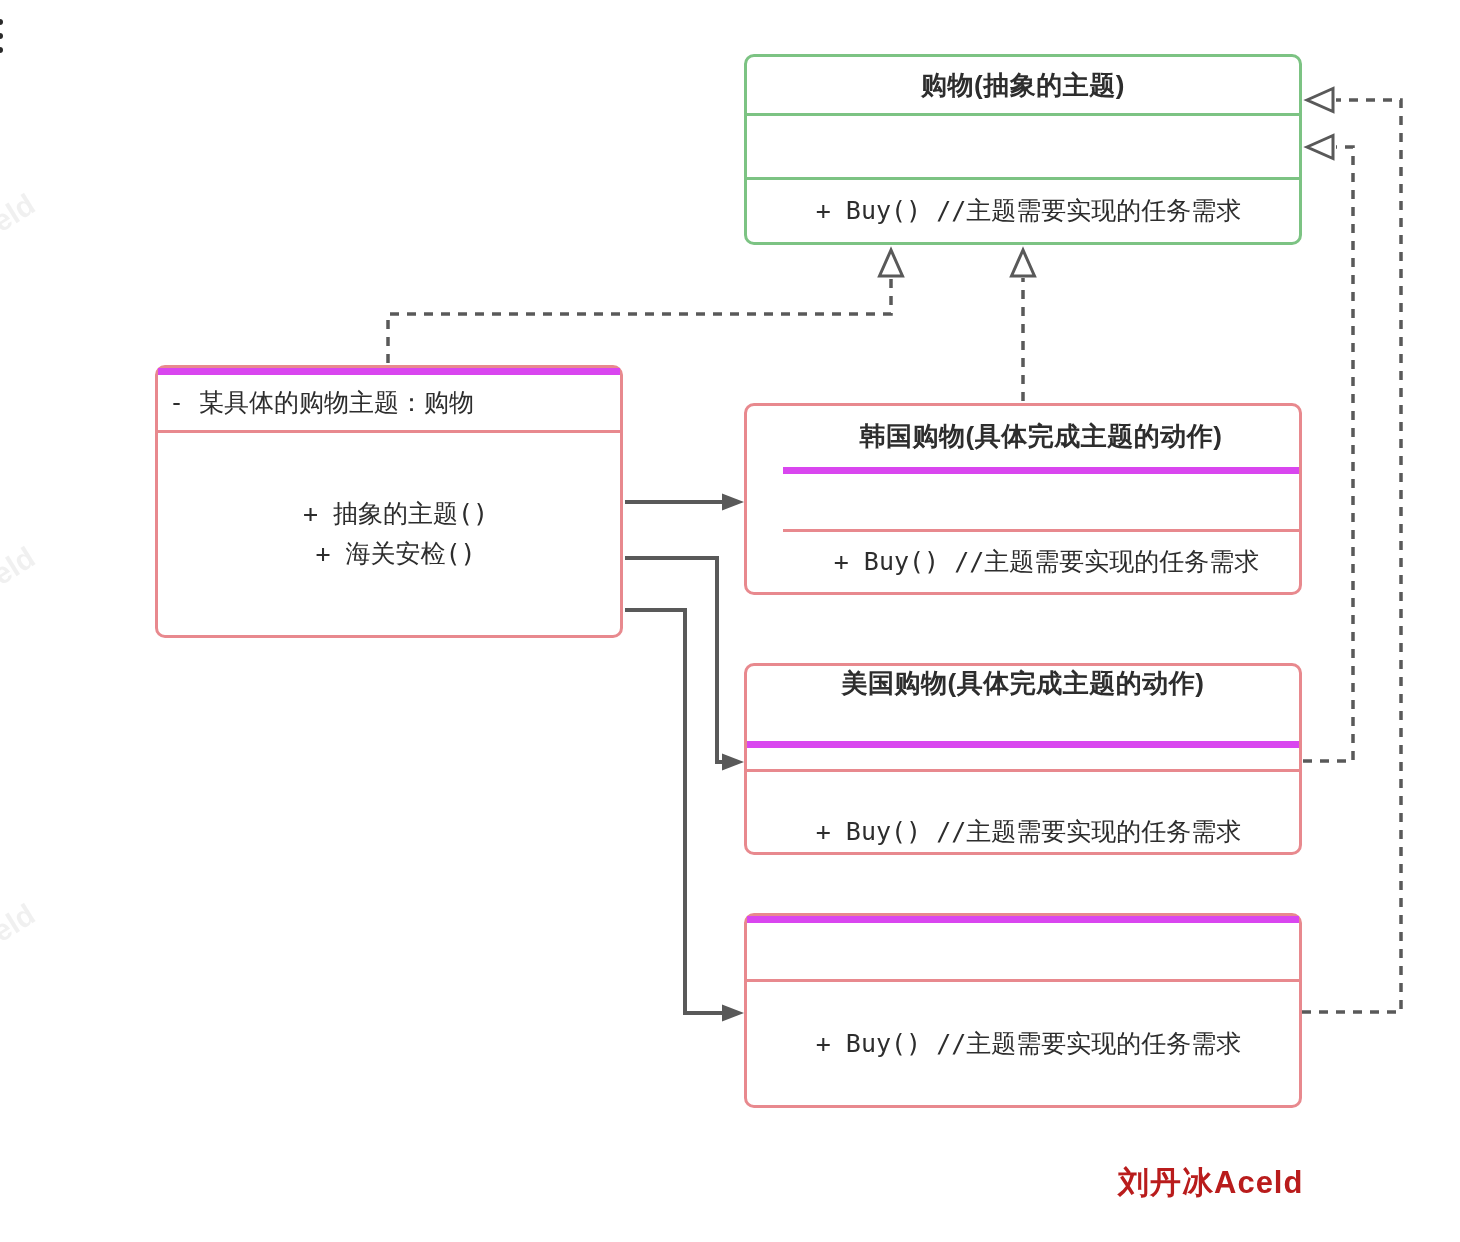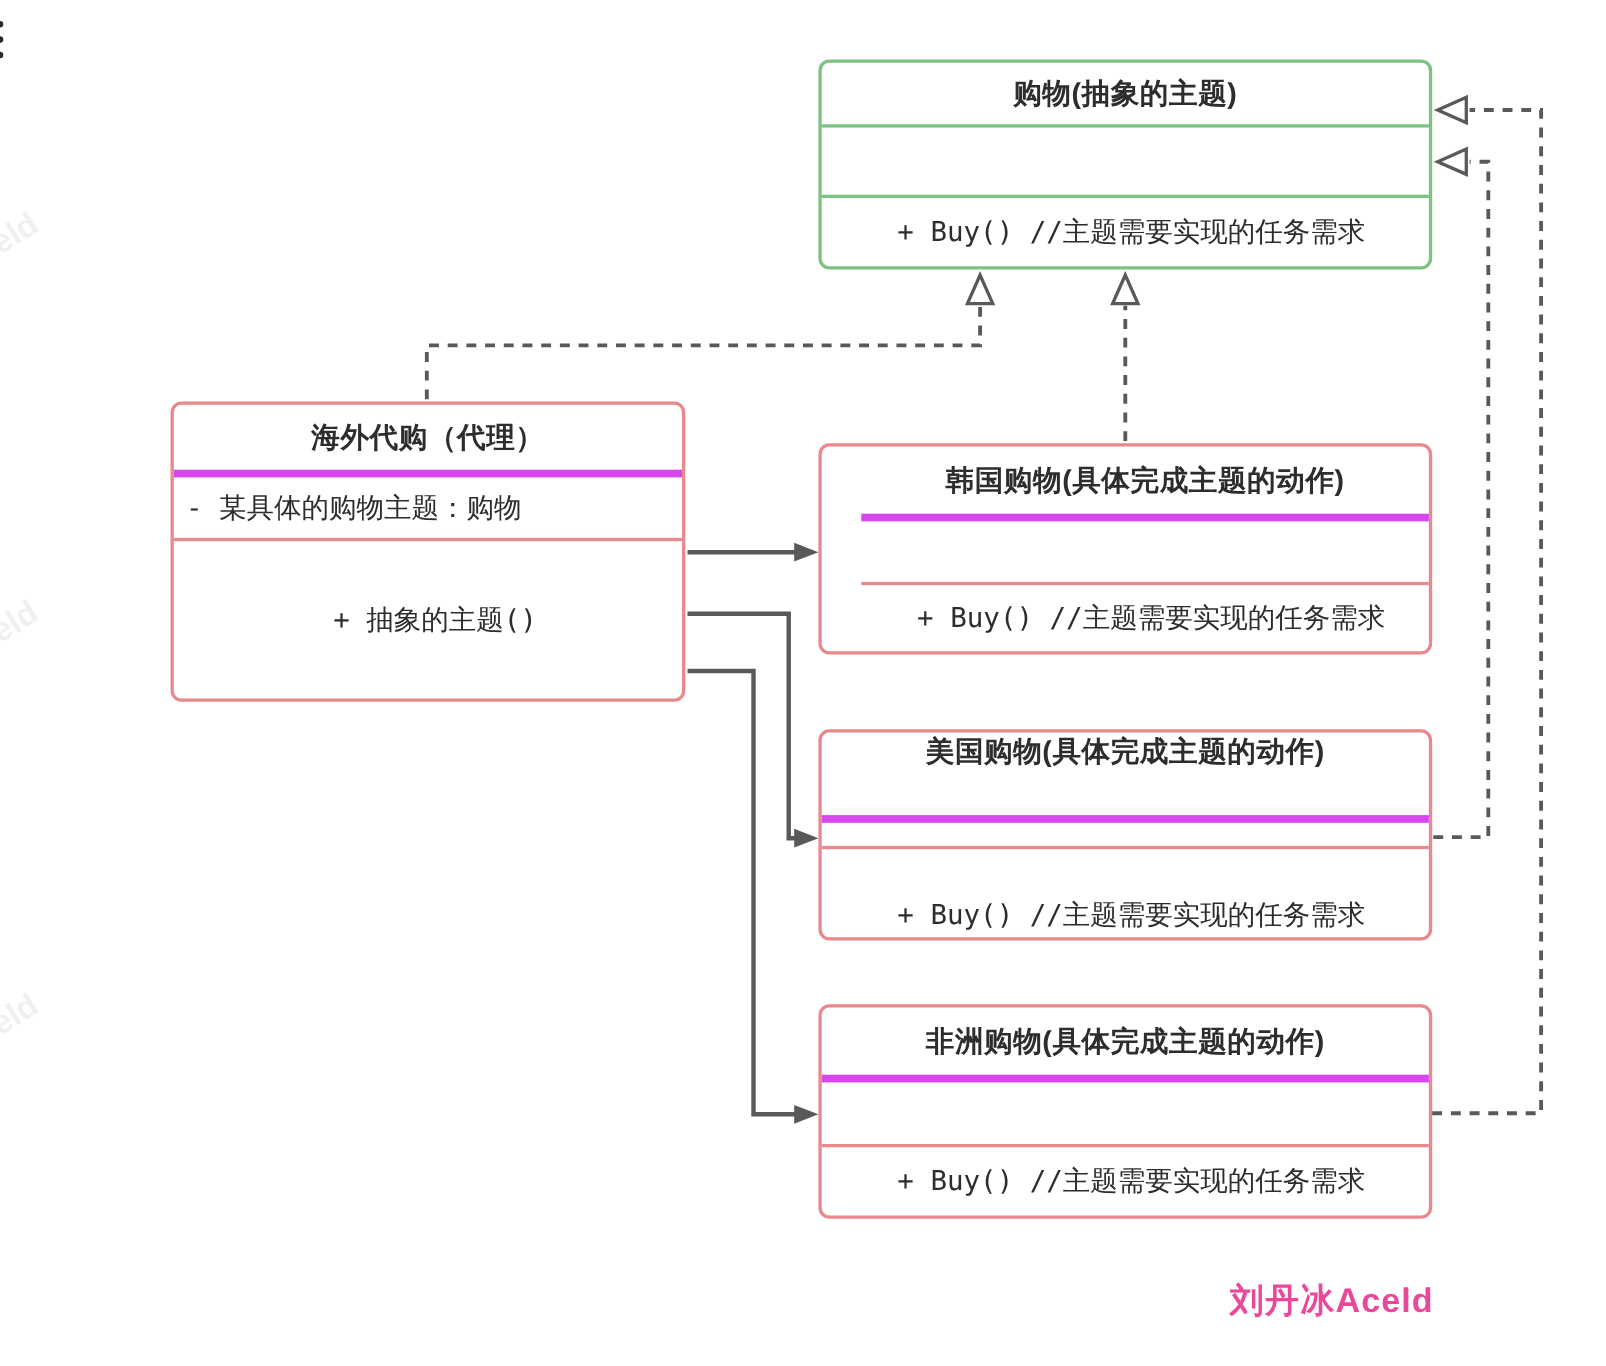--- a/index.html
+++ b/index.html
@@ -78,21 +78,21 @@
     position:absolute;left:0;top:0;width:1460px;height:1242px;
     pointer-events:none;
   }
 
   
   .author-watermark{
     position:absolute;
     left:1118px;top:1162px;
     font-size:31px;
     font-weight:bold;
-    color:#ec4899;
+    color:#b91c1c;
     letter-spacing:1px;
   }
   .faint-mark{
     position:absolute;
     left:-8px;
     font-size:30px;
     font-weight:bold;
     color:#9a9a9a;
     opacity:.14;
     transform:rotate(-32deg);
@@ -128,45 +128,44 @@
 
   <div id="box-subject" class="uml-box green">
     <div class="uml-title">购物(抽象的主题)</div>
     <div class="uml-attr"></div>
     <div class="uml-methods">
       <div class="m-line">+ Buy() //主题需要实现的任务需求</div>
     </div>
   </div>
 
   <div id="box-proxy" class="uml-box pink">
-    <div class="uml-title">海外代购（代理）</div>
     <div class="uml-attr">- 某具体的购物主题：购物</div>
     <div class="uml-methods">
       <div class="m-line">+ 抽象的主题()</div>
+      <div class="m-line">+ 海关安检()</div>
     </div>
   </div>
 
   <div id="box-korea" class="uml-box pink">
     <div class="uml-title">韩国购物(具体完成主题的动作)</div>
     <div class="uml-attr"></div>
     <div class="uml-methods">
       <div class="m-line">+ Buy() //主题需要实现的任务需求</div>
     </div>
   </div>
 
   <div id="box-usa" class="uml-box pink">
     <div class="uml-title">美国购物(具体完成主题的动作)</div>
     <div class="uml-attr"></div>
     <div class="uml-methods">
       <div class="m-line">+ Buy() //主题需要实现的任务需求</div>
     </div>
   </div>
 
   <div id="box-africa" class="uml-box pink">
-    <div class="uml-title">非洲购物(具体完成主题的动作)</div>
     <div class="uml-attr"></div>
     <div class="uml-methods">
       <div class="m-line">+ Buy() //主题需要实现的任务需求</div>
     </div>
   </div>
 
   <svg id="connectors" viewBox="0 0 1460 1242" xmlns="http://www.w3.org/2000/svg">
 
     <g>
       <path d="M388,363 L388,314 L891,314 L891,278" fill="none" stroke="#595959" stroke-width="3.5" stroke-dasharray="9 8"></path>

